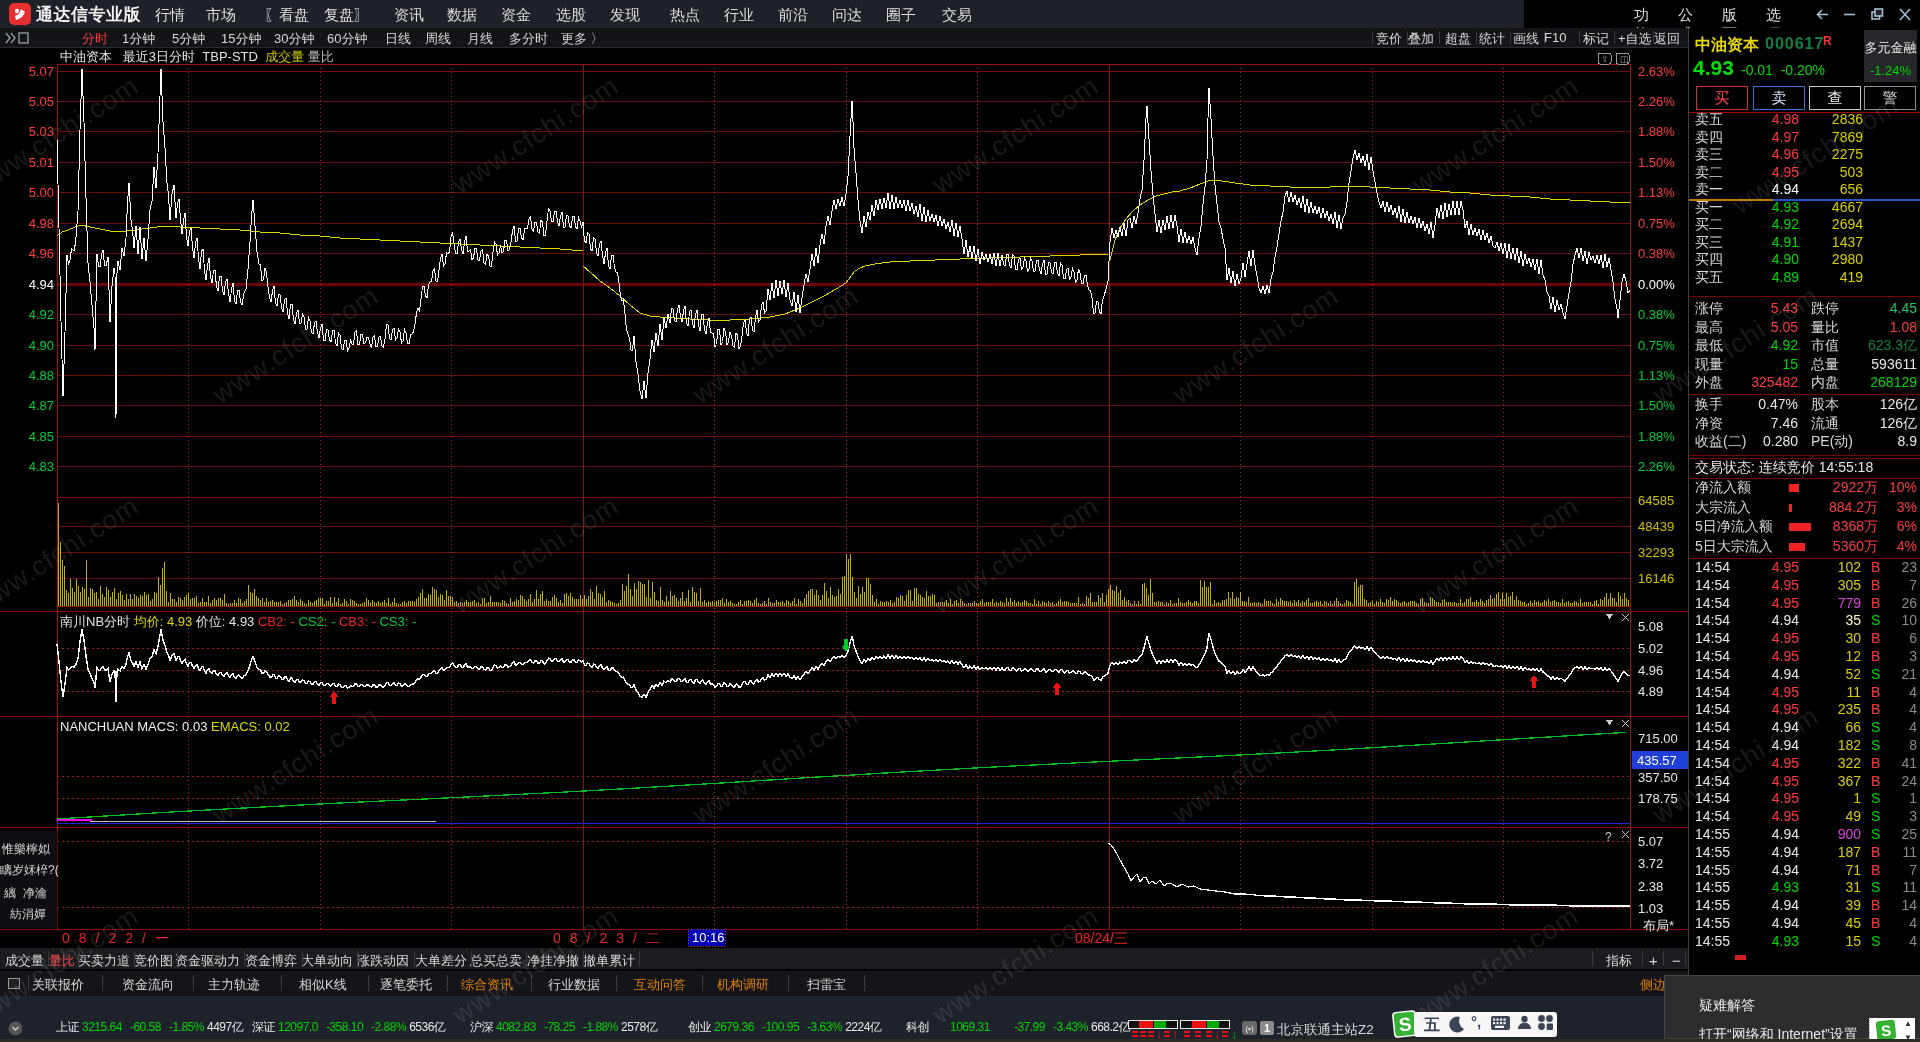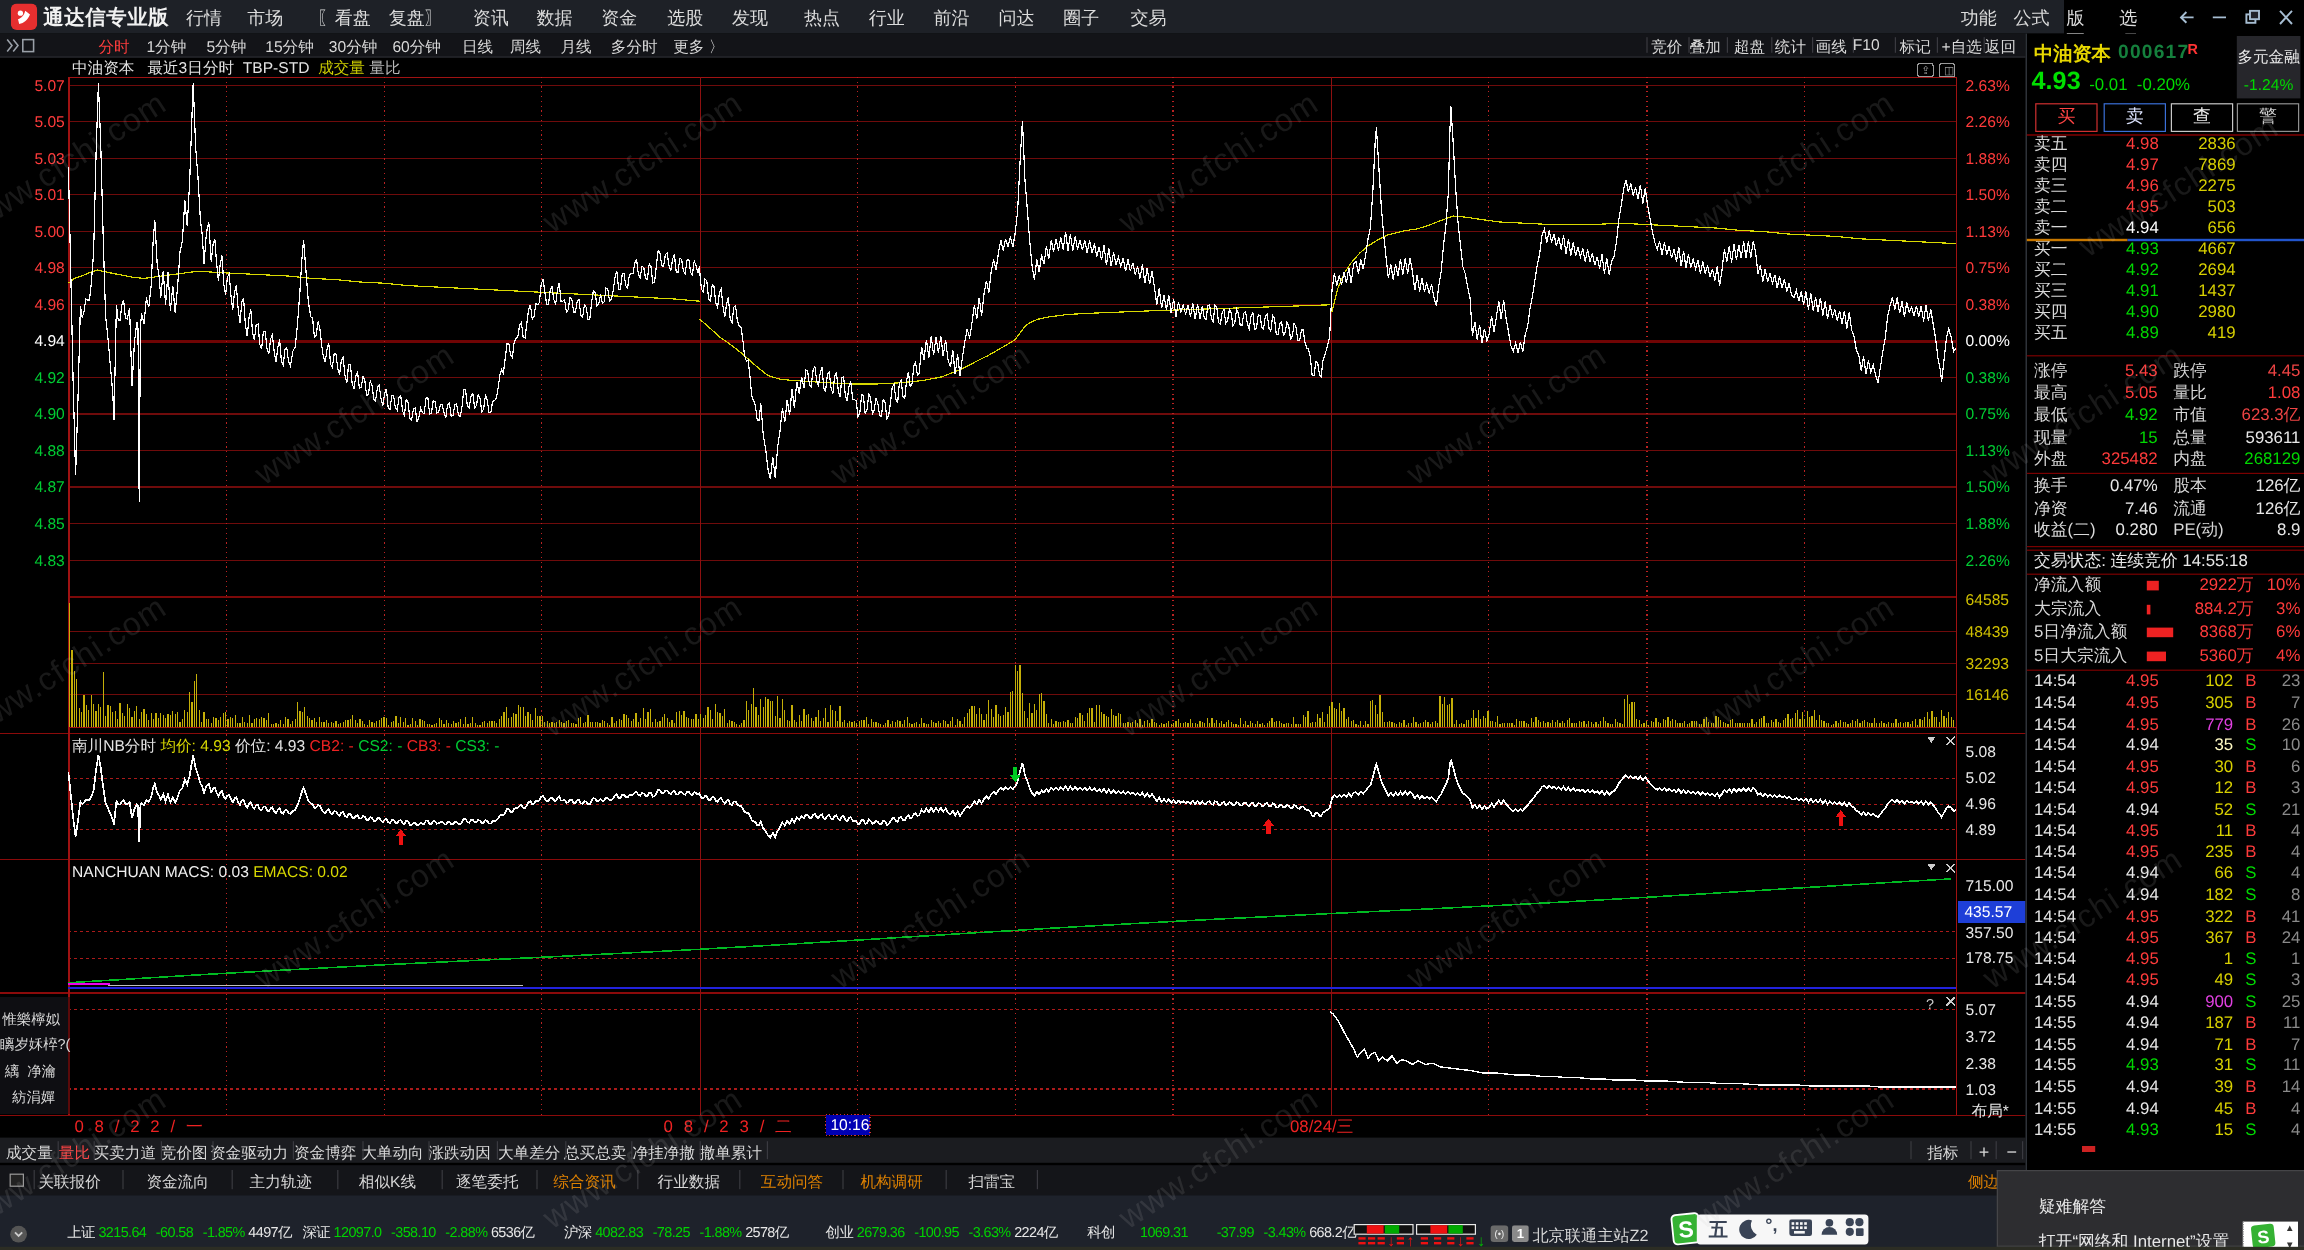--- a/index.html
+++ b/index.html
@@ -1,19 +1,19 @@
 <!DOCTYPE html>
 <html><head><meta charset="utf-8">
 <style>
 * { margin:0; padding:0; box-sizing:border-box; }
 html,body { width:1920px; height:1042px; background:#000; overflow:hidden;
   font-family:"Liberation Sans", sans-serif; }
 #app { position:relative; width:1920px; height:1042px; background:#000; }
 .wm { position:absolute; color:rgba(190,190,190,0.13); font-size:27px; transform:rotate(-33deg); z-index:6; pointer-events:none; letter-spacing:1px;}
-#topbar { position:absolute; left:0; top:0; width:1720px; height:28px; background:#1e2127; z-index:2;}
+#topbar { position:absolute; left:0; top:0; width:1524px; height:28px; background:#1e2127; z-index:2;}
 #topbar .mi { position:absolute; top:6px; color:#dcdcdc; font-size:15px; }
 #logotxt { position:absolute; left:36px; top:3px; color:#f2f2f2; font-size:17px; font-weight:bold; letter-spacing:0.5px;}
 #toolbar { position:absolute; left:0; top:28px; width:1688px; height:20px; background:#131418; border-bottom:1px solid #2a2b30; z-index:2;}
 #toolbar .pi { position:absolute; top:2px; color:#d8d8d8; font-size:13px; white-space:nowrap;}
 #toolbar .psep { position:absolute; top:3px; width:1px; height:13px; background:#3a3a40;}
 #tab1 { position:absolute; left:0; top:948px; width:1688px; height:22px; background:#1b1c20; border-bottom:1px solid #000; z-index:2;}
 #tab2 { position:absolute; left:0; top:971px; width:1688px; height:25px; background:#141519; z-index:2;}
 .ti { position:absolute; top:4px; color:#d8d8d8; font-size:13px; white-space:nowrap;}
 #tab2 .ti { top:5px; }
 .tsep { position:absolute; top:3px; width:1px; height:15px; background:#3a3a40;}
@@ -484,33 +484,33 @@
         <span class="qp" style="color:#00d800">4.89</span>
         <span class="qv">419</span>
       </div>
 <div style="position:absolute;top:171px;left:0;width:84px;height:2px;background:#c87800"></div>
 <div style="position:absolute;top:171px;left:84px;width:148px;height:2px;background:#2255cc"></div>
 <div class="hr" style="top:268px"></div>
 <div class="irow" style="top:272px">
         <span class="il">涨停</span>
         <span class="iv1" style="color:#ff3b3b">5.43</span>
         <span class="il2">跌停</span>
-        <span class="iv2" style="color:#ef4444">4.45</span>
+        <span class="iv2" style="color:#22c55e">4.45</span>
       </div>
 <div class="irow" style="top:290.5px">
         <span class="il">最高</span>
         <span class="iv1" style="color:#ff3b3b">5.05</span>
         <span class="il2">量比</span>
         <span class="iv2" style="color:#ff3b3b">1.08</span>
       </div>
 <div class="irow" style="top:309px">
         <span class="il">最低</span>
         <span class="iv1" style="color:#00d800">4.92</span>
         <span class="il2">市值</span>
-        <span class="iv2" style="color:#ef4444">623.3亿</span>
+        <span class="iv2" style="color:#15803d">623.3亿</span>
       </div>
 <div class="irow" style="top:327.5px">
         <span class="il">现量</span>
         <span class="iv1" style="color:#00d800">15</span>
         <span class="il2">总量</span>
         <span class="iv2" style="color:#e8e8e8">593611</span>
       </div>
 <div class="irow" style="top:346px">
         <span class="il">外盘</span>
         <span class="iv1" style="color:#ff3b3b">325482</span>

